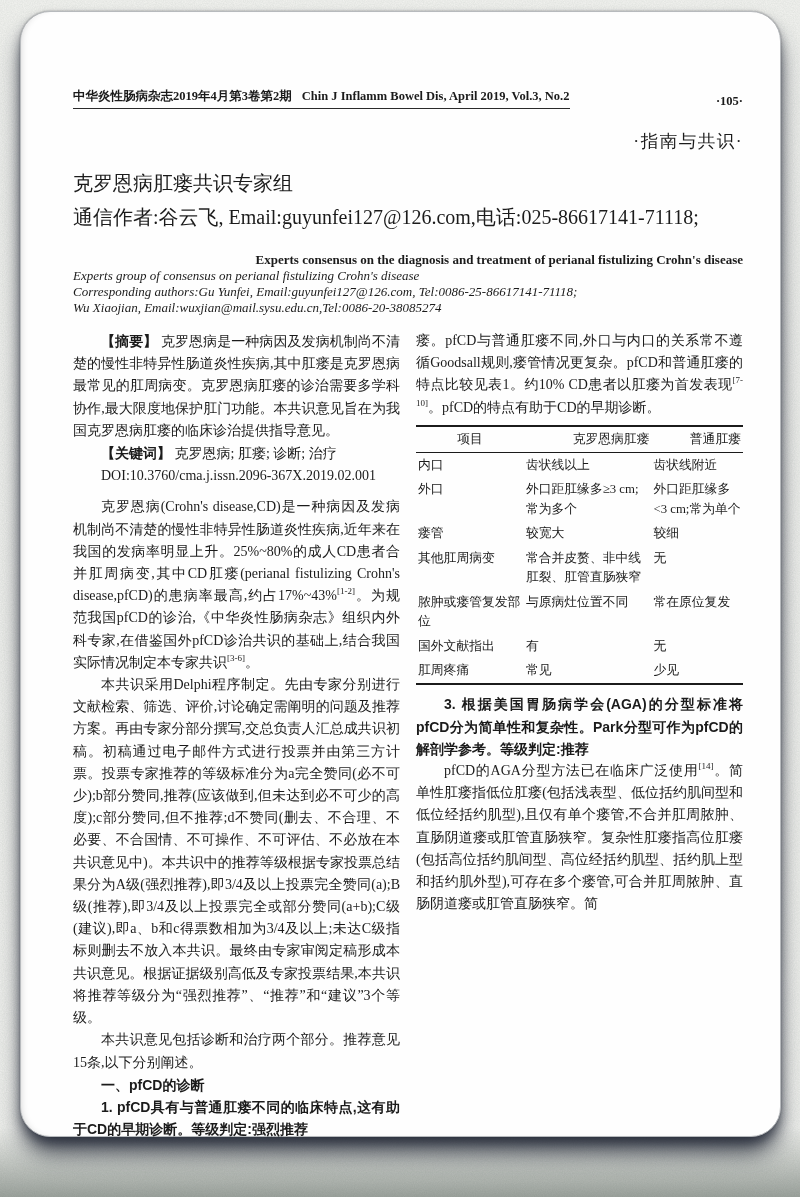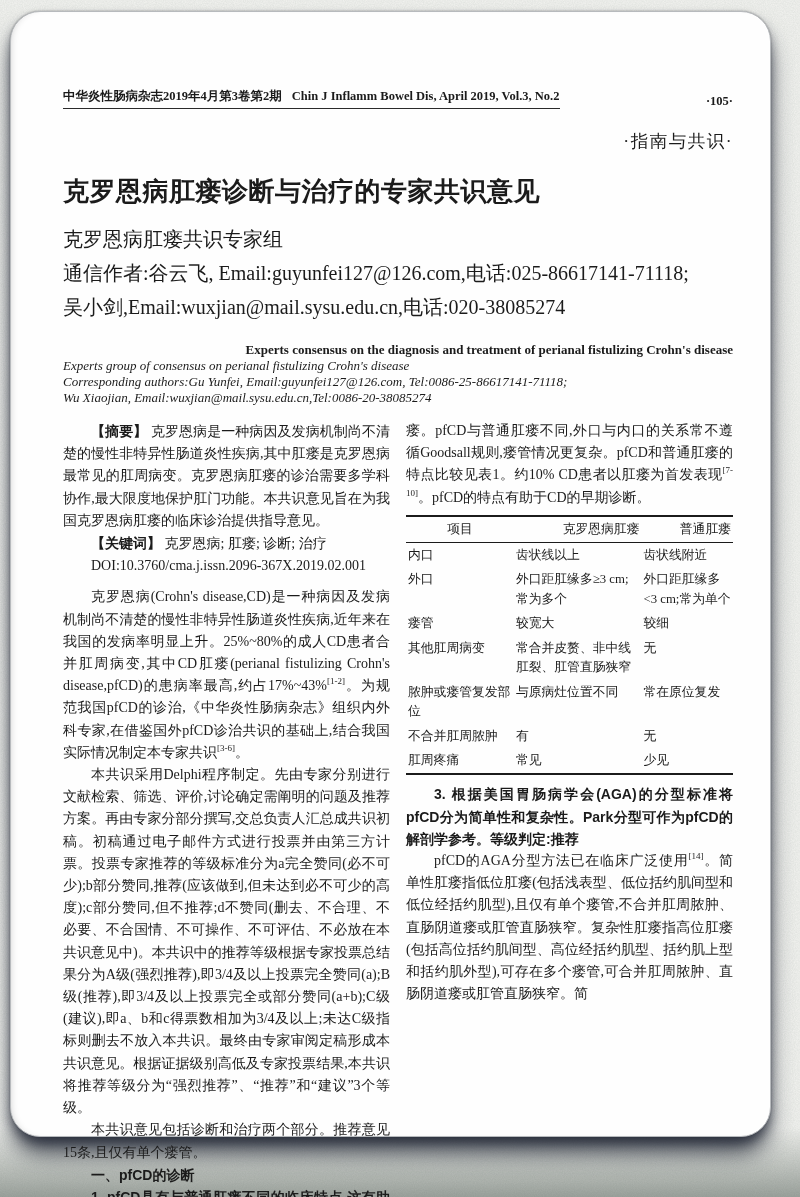--- a/index.html
+++ b/index.html
@@ -2,21 +2,21 @@
 <html><head>
 <meta charset="utf-8">
 <style>
   html,body{margin:0;padding:0;}
   body{background:#e9e9e7;}
   .scene{position:relative;width:800px;height:1197px;background:#f4f4f1;overflow:hidden;
          font-family:"Liberation Serif",serif;color:#1b1b1b;}
   .noise-svg{position:absolute;left:0;top:0;opacity:.55;}
   .bottom-shade{position:absolute;left:0;right:0;bottom:0;height:70px;
     background:linear-gradient(to bottom,rgba(85,95,88,0),rgba(70,82,74,.5));}
-  .page{position:absolute;left:10px;top:11px;width:759px;height:1124px;background:#fefefe;
+  .page{position:absolute;left:20px;top:11px;width:759px;height:1124px;background:#fefefe;
         border:1px solid #b7babd;border-radius:30px;
         box-shadow:0 18px 24px -4px rgba(28,33,48,.9),0 6px 10px rgba(28,33,48,.45),0 0 2px rgba(0,0,0,.35),
                    inset 5px 0 9px -7px rgba(0,0,0,.28);}
   .content{position:absolute;left:52px;right:37px;top:0;bottom:0;padding-top:76px;}
 
   .running-head{display:flex;justify-content:space-between;align-items:flex-end;
     font-size:12.5px;font-weight:700;}
   .rh-left{border-bottom:1.5px solid #2a2a2a;padding-bottom:3px;}
   .rh-en{margin-left:10px;}
   .section-tag{text-align:right;font-size:17.5px;margin-top:20px;letter-spacing:1.5px;}
@@ -68,42 +68,40 @@
 
       <div class="running-head">
         <span class="rh-left">
           <span>中华炎性肠病杂志2019年4月第3卷第2期</span><span class="rh-en">Chin J Inflamm Bowel Dis, April 2019, Vol.3, No.2</span>
         </span>
         <span class="rh-page">·105·</span>
       </div>
 
       <div class="section-tag">·指南与共识·</div>
 
-      <h1 class="title">克罗恩病肛瘘诊断与治疗的专家共识意见</h1>
 
       <div class="kaiti group">克罗恩病肛瘘共识专家组</div>
       <div class="kaiti">通信作者:谷云飞, Email:guyunfei127@126.com,电话:025-86617141-71118;</div>
-      <div class="kaiti">吴小剑,Email:wuxjian@mail.sysu.edu.cn,电话:020-38085274</div>
 
       <div class="en-block">
         <div class="en-title">Experts consensus on the diagnosis and treatment of perianal fistulizing Crohn's disease</div>
         <div class="en-it">Experts group of consensus on perianal fistulizing Crohn's disease</div>
         <div class="en-it">Corresponding authors:Gu Yunfei, Email:guyunfei127@126.com, Tel:0086-25-86617141-71118;</div>
         <div class="en-it">Wu Xiaojian, Email:wuxjian@mail.sysu.edu.cn,Tel:0086-20-38085274</div>
       </div>
 
       <div class="columns">
 
         <div class="col">
           <p class="ind"><span class="lbl">【摘要】</span> <span>克罗恩病是一种病因及发病机制尚不清楚的慢性非特异性肠道炎性疾病,其中肛瘘是克罗恩病最常见的肛周病变。克罗恩病肛瘘的诊治需要多学科协作,最大限度地保护肛门功能。本共识意见旨在为我国克罗恩病肛瘘的临床诊治提供指导意见。</span></p>
           <p class="ind"><span class="lbl">【关键词】</span> <span>克罗恩病; 肛瘘; 诊断; 治疗</span></p>
           <p class="ind">DOI:10.3760/cma.j.issn.2096-367X.2019.02.001</p>
           <p class="ind gap-top"><span>克罗恩病(Crohn's disease,CD)是一种病因及发病机制尚不清楚的慢性非特异性肠道炎性疾病,近年来在我国的发病率明显上升。25%~80%的成人CD患者合并肛周病变,其中CD肛瘘(perianal fistulizing Crohn's disease,pfCD)的患病率最高,约占17%~43%</span><sup>[1-2]</sup><span>。为规范我国pfCD的诊治,《中华炎性肠病杂志》组织内外科专家,在借鉴国外pfCD诊治共识的基础上,结合我国实际情况制定本专家共识</span><sup>[3-6]</sup><span>。</span></p>
           <p class="ind">本共识采用Delphi程序制定。先由专家分别进行文献检索、筛选、评价,讨论确定需阐明的问题及推荐方案。再由专家分部分撰写,交总负责人汇总成共识初稿。初稿通过电子邮件方式进行投票并由第三方计票。投票专家推荐的等级标准分为a完全赞同(必不可少);b部分赞同,推荐(应该做到,但未达到必不可少的高度);c部分赞同,但不推荐;d不赞同(删去、不合理、不必要、不合国情、不可操作、不可评估、不必放在本共识意见中)。本共识中的推荐等级根据专家投票总结果分为A级(强烈推荐),即3/4及以上投票完全赞同(a);B级(推荐),即3/4及以上投票完全或部分赞同(a+b);C级(建议),即a、b和c得票数相加为3/4及以上;未达C级指标则删去不放入本共识。最终由专家审阅定稿形成本共识意见。根据证据级别高低及专家投票结果,本共识将推荐等级分为“强烈推荐”、“推荐”和“建议”3个等级。</p>
-          <p class="ind">本共识意见包括诊断和治疗两个部分。推荐意见15条,且仅有单个瘘管。</p>
+          <p class="ind">本共识意见包括诊断和治疗两个部分。推荐意见15条,以下分别阐述。</p>
           <p class="ind bold-p">一、pfCD的诊断</p>
           <p class="ind bold-p">1. pfCD具有与普通肛瘘不同的临床特点,这有助于CD的早期诊断。等级判定:强烈推荐</p>
 
         </div>
 
         <div class="col">
           <p><span>瘘。pfCD与普通肛瘘不同,外口与内口的关系常不遵循Goodsall规则,瘘管情况更复杂。pfCD和普通肛瘘的特点比较见表1。约10% CD患者以肛瘘为首发表现</span><sup>[7-10]</sup><span>。pfCD的特点有助于CD的早期诊断。</span></p>
 
           <div class="tblwrap">
             <table class="tbl">
@@ -134,21 +132,21 @@
                     <td>其他肛周病变</td>
                     <td>常合并皮赘、非中线肛裂、肛管直肠狭窄</td>
                     <td>无</td>
                   </tr>
                 <tr>
                     <td>脓肿或瘘管复发部位</td>
                     <td>与原病灶位置不同</td>
                     <td>常在原位复发</td>
                   </tr>
                 <tr>
-                    <td>不合并肛周脓肿</td>
+                    <td>国外文献指出</td>
                     <td>有</td>
                     <td>无</td>
                   </tr>
                 <tr>
                     <td>肛周疼痛</td>
                     <td>常见</td>
                     <td>少见</td>
                   </tr>
               </tbody>
             </table>

